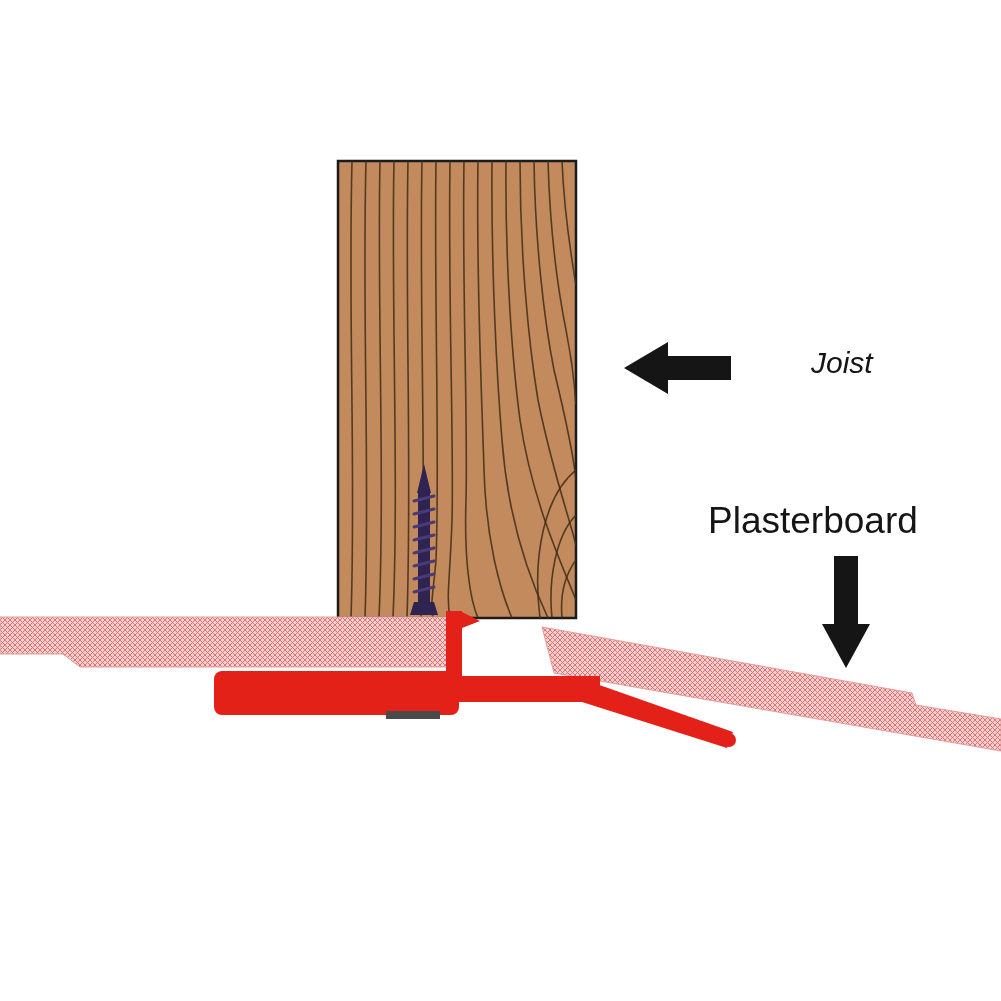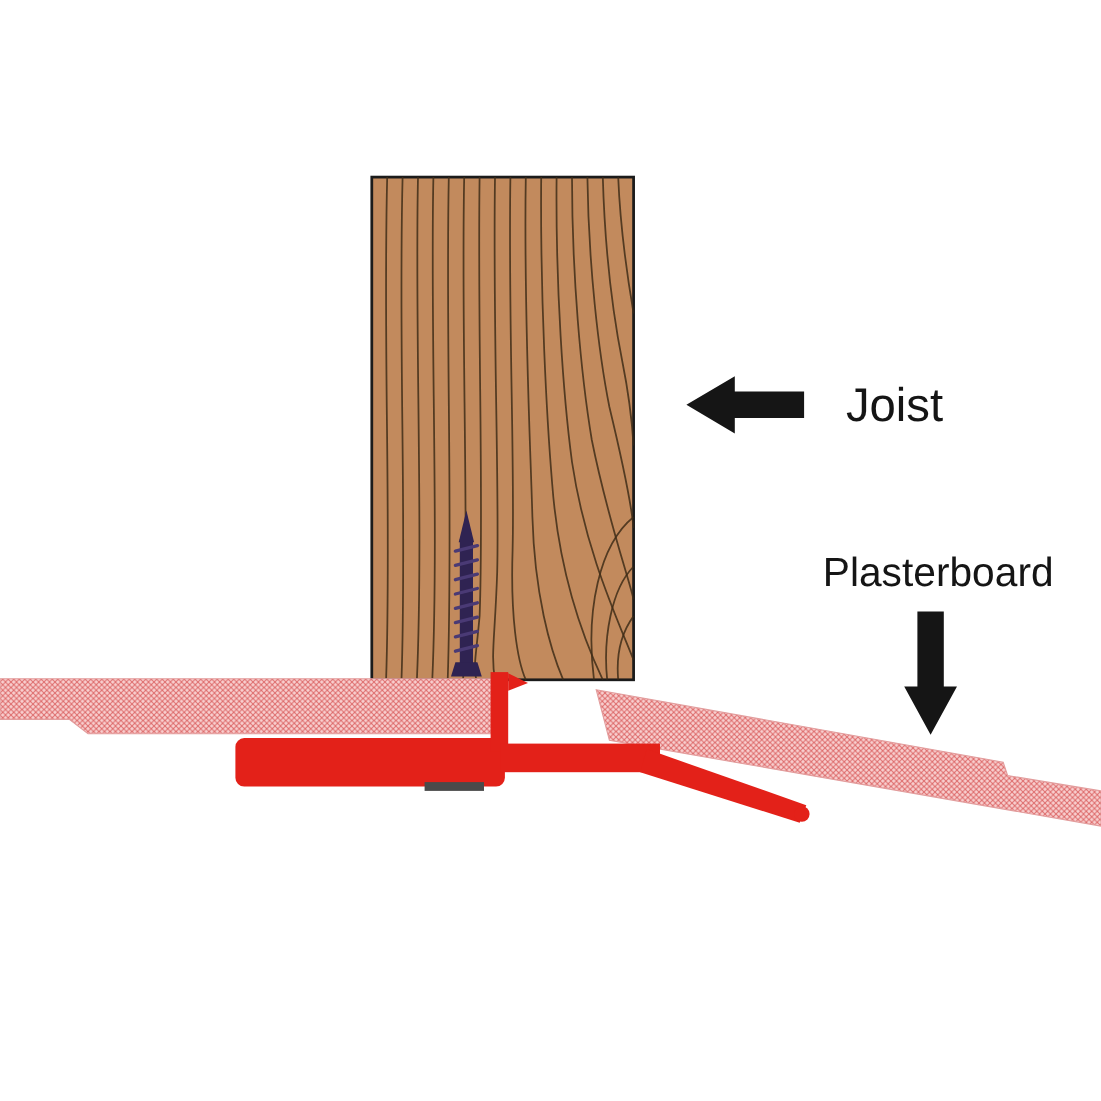--- a/index.html
+++ b/index.html
@@ -15,22 +15,22 @@
   html,body{margin:0;padding:0;background:var(--background);}
   .canvas{
     position:relative;
     width:1001px;height:1001px;
     background:var(--background);
     font-family:"Liberation Sans", sans-serif;
     overflow:hidden;
   }
   svg{position:absolute;left:0;top:0;}
   .label{position:absolute;color:var(--arrow_black);line-height:1;white-space:nowrap;}
-  .label-joist{left:769px;top:348px;font-size:43px;}
-  .label-plasterboard{left:748px;top:502px;font-size:37px;}
+  .label-joist{left:811px;top:348px;font-size:30px;font-style:italic;}
+  .label-plasterboard{left:708px;top:502px;font-size:37px;}
   .wood{fill:var(--wood);stroke:#1b1b1b;stroke-width:2.5;}
   .grain{fill:none;stroke:var(--wood_grain);stroke-width:1.6;opacity:.85;}
   .board{fill:url(#hatch);stroke:#e29d9d;stroke-width:1;}
   .clip{fill:var(--clip_red);}
   .clipmark{fill:#4a4a4a;}
   .screw-body{fill:var(--screw);}
   .screw-thread{stroke:#4a3a75;stroke-width:3;fill:none;stroke-linecap:round;}
   .arrow{fill:var(--arrow_black);}
 </style>
 </head>

